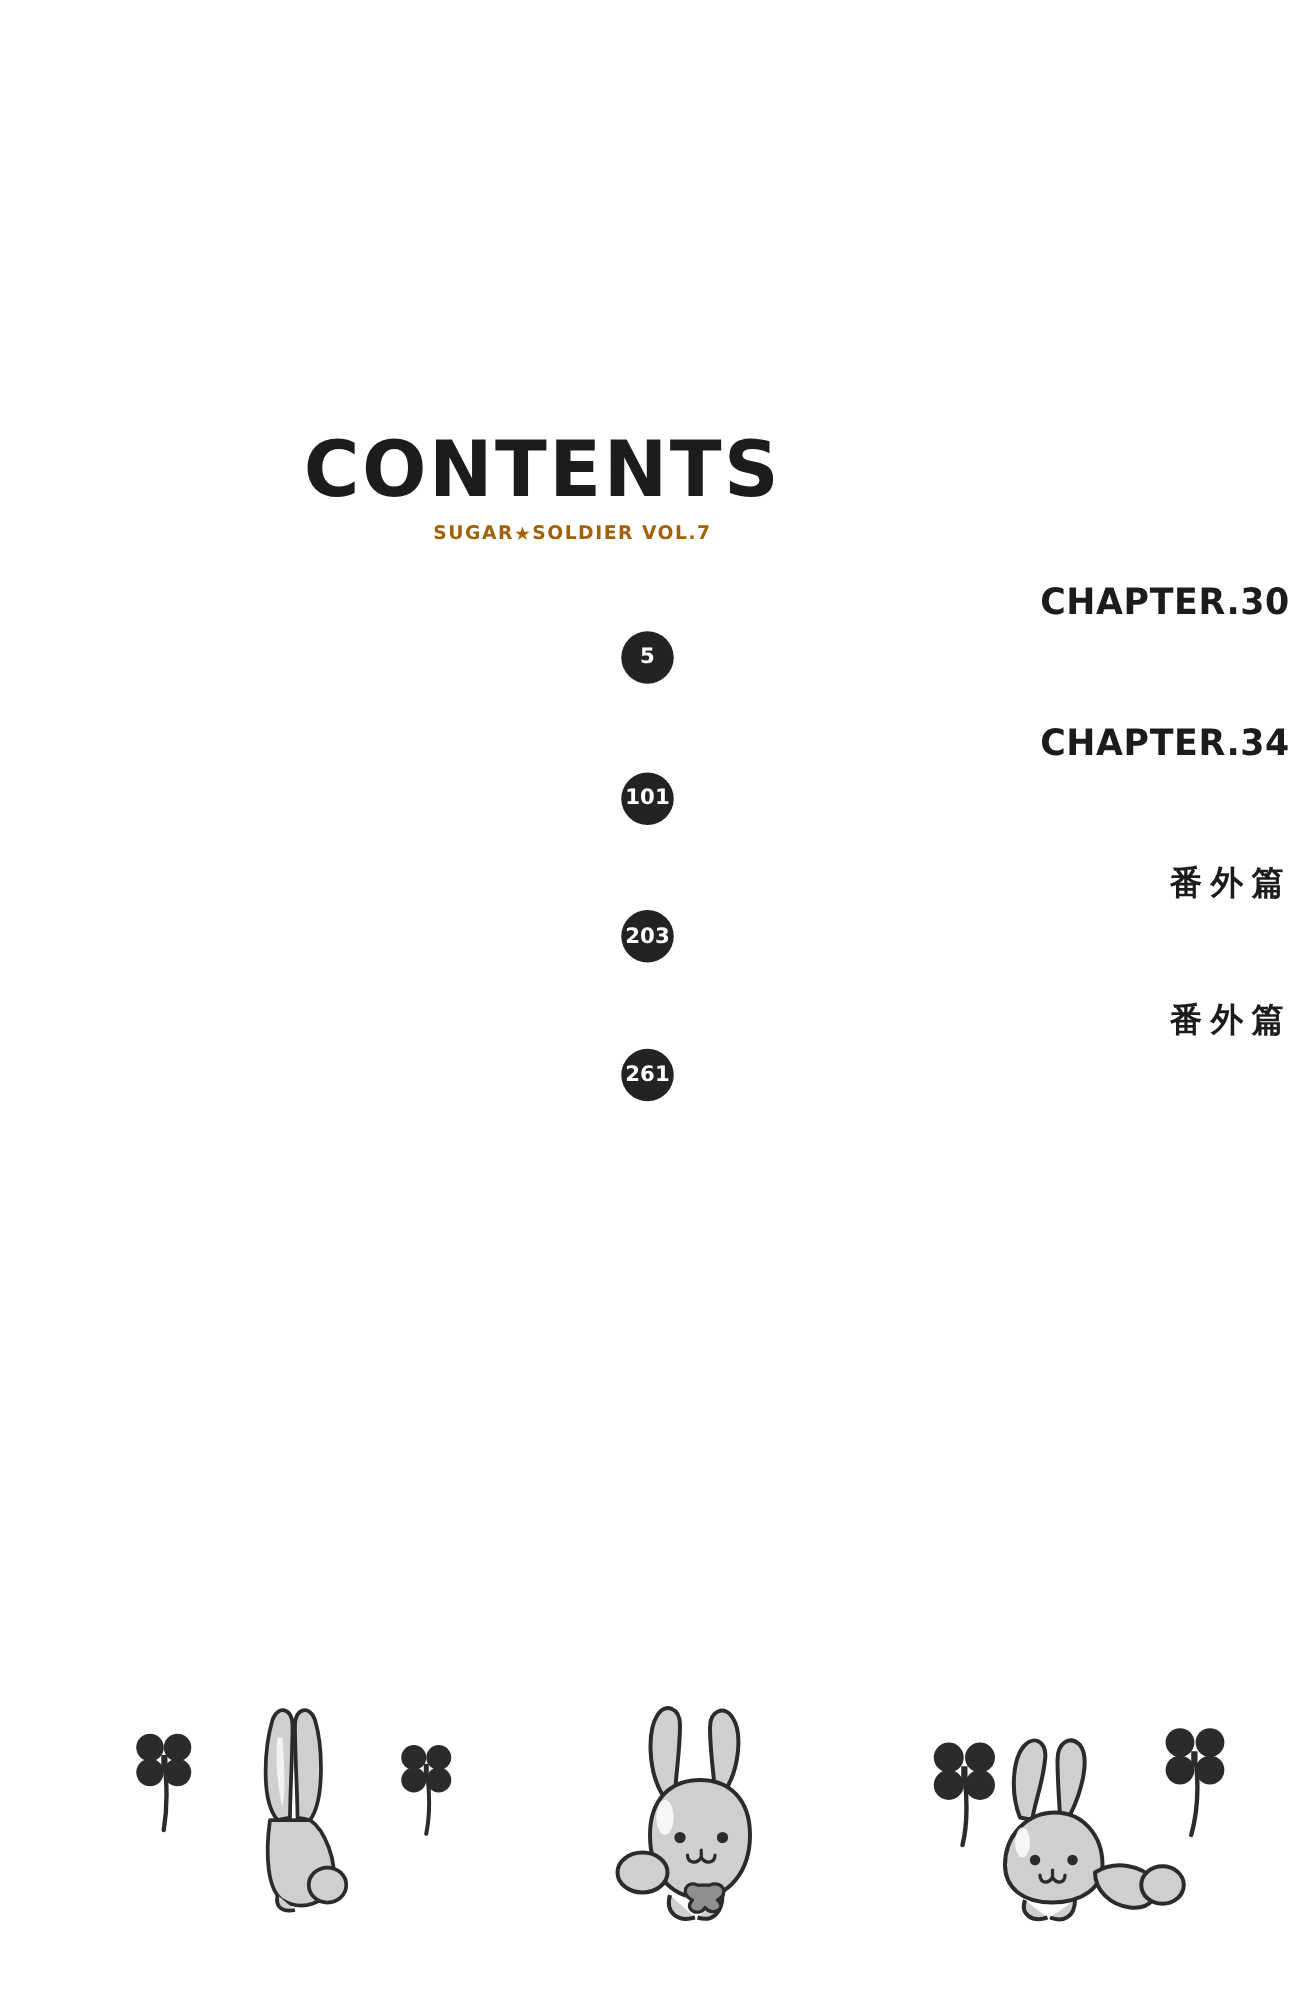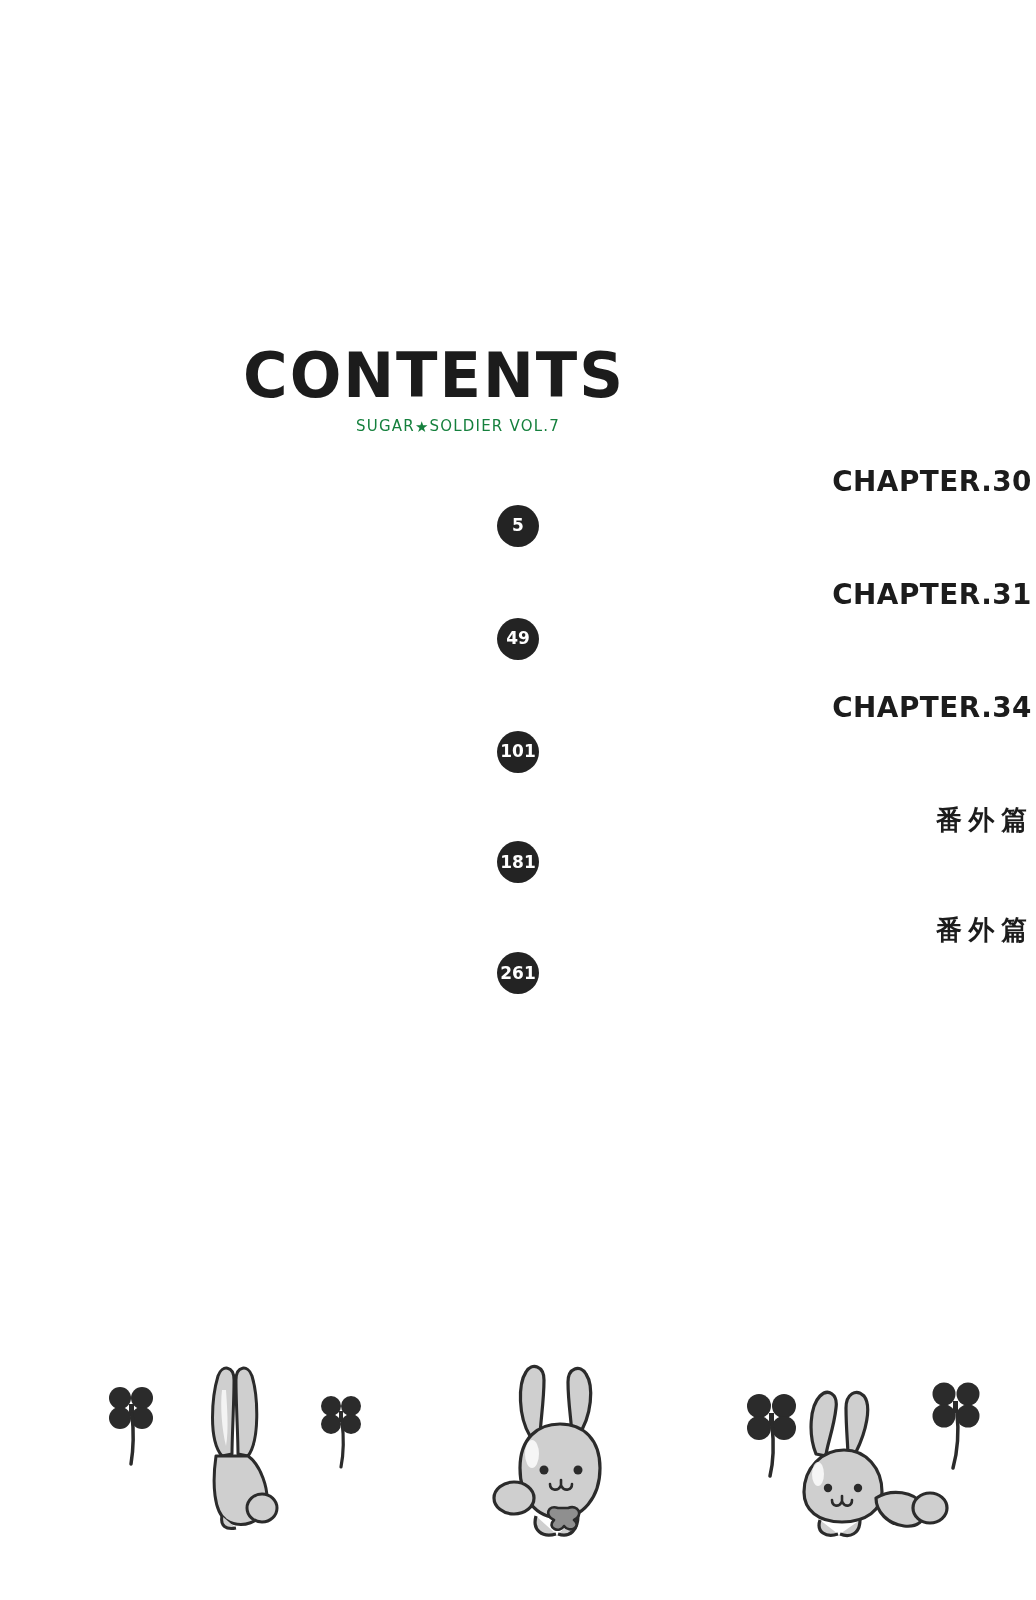--- a/index.html
+++ b/index.html
@@ -34,24 +34,24 @@
     font-weight: 700;
     font-size: 62px;
     letter-spacing: 2px;
     line-height: 1;
     color: #1c1c1c;
     transform: scaleX(0.98);
   }
   .toc-subtitle {
     margin-top: 10px;
     font-family: "DejaVu Sans", sans-serif;
-    font-weight: 400;
+    font-weight: 700;
     font-size: 15px;
     letter-spacing: 1.2px;
-    color: #15803d;
+    color: #a16207;
     margin-left: 48px;
   }
   .star-glyph {
     display: inline-block;
     transform: translateY(1px);
     font-size: 15px;
   }
 
   
   .toc-list {
@@ -122,35 +122,31 @@
     </div>
   </div>
 
   <div class="toc-list">
 
     <div class="toc-entry">
       <div class="entry-label">CHAPTER.30</div>
       <div class="page-badge">5</div>
     </div>
 
-    <div class="toc-entry">
-      <div class="entry-label">CHAPTER.31</div>
-      <div class="page-badge">49</div>
-    </div>
 
 
 
     <div class="toc-entry">
       <div class="entry-label">CHAPTER.34</div>
       <div class="page-badge">101</div>
     </div>
 
     <div class="toc-entry">
       <div class="entry-label cjk">番外篇</div>
-      <div class="page-badge">181</div>
+      <div class="page-badge">203</div>
     </div>
 
     <div class="toc-entry">
       <div class="entry-label cjk">番外篇</div>
       <div class="page-badge">261</div>
     </div>
 
   </div>
 
   <div class="deco-layer">

